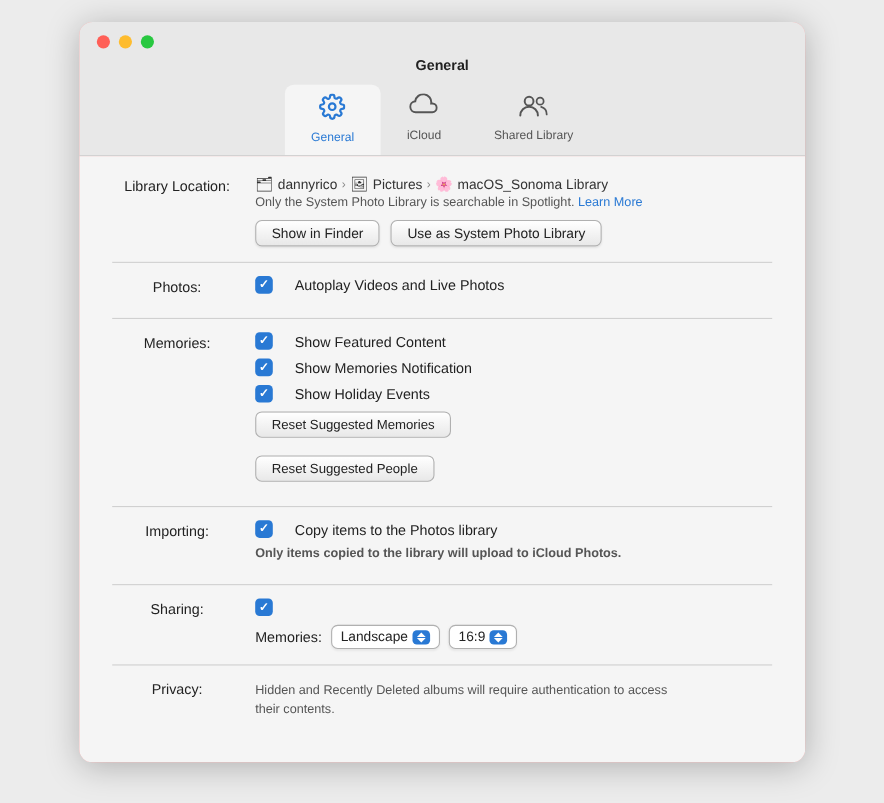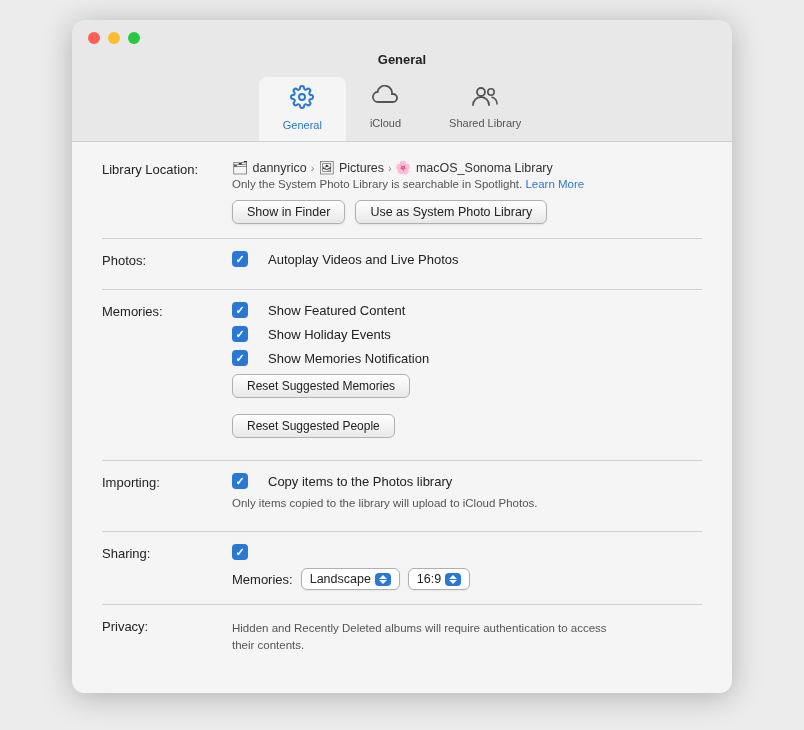--- a/index.html
+++ b/index.html
@@ -85,21 +85,21 @@
       padding: 18px 30px 24px 30px;
       background: #f5f5f5;
     }
     .section {
       display: flex;
       margin-bottom: 14px;
       align-items: flex-start;
     }
     .label {
       min-width: 130px;
-      text-align: left;
+      text-align: center;
       padding-right: 12px;
       font-size: 13px;
       color: #222;
       padding-top: 2px;
       flex-shrink: 0;
     }
     .section-content {
       flex: 1;
     }
     .breadcrumb-row {
@@ -166,20 +166,21 @@
       color: white;
       font-size: 11px;
       font-weight: bold;
       line-height: 1;
     }
     .sub-note {
       font-size: 11.5px;
       color: #555;
       margin-top: 1px;
       margin-bottom: 8px;
+      font-weight: bold;
     }
     .btn-small {
       background: linear-gradient(to bottom, #ffffff, #e8e8e8);
       border: 1px solid #b0b0b0;
       border-radius: 6px;
       padding: 4px 14px;
       font-size: 12px;
       color: #222;
       cursor: pointer;
       margin-bottom: 8px;
@@ -330,25 +331,25 @@
 
     <div class="section">
       <div class="label">Memories:</div>
       <div class="section-content">
         <div class="checkbox-row">
           <div class="mac-checkbox"></div>
           <span>Show Featured Content</span>
         </div>
         <div class="checkbox-row sub">
           <div class="mac-checkbox"></div>
+          <span>Show Memories Notification</span>
+        </div>
+        <div class="checkbox-row sub">
+          <div class="mac-checkbox"></div>
           <span>Show Holiday Events</span>
-        </div>
-        <div class="checkbox-row sub">
-          <div class="mac-checkbox"></div>
-          <span>Show Memories Notification</span>
         </div>
         <div style="margin-top:4px; margin-bottom:8px;">
           <button class="btn-small">Reset Suggested Memories</button>
         </div>
         <div>
           <button class="btn-small">Reset Suggested People</button>
         </div>
       </div>
     </div>
 

